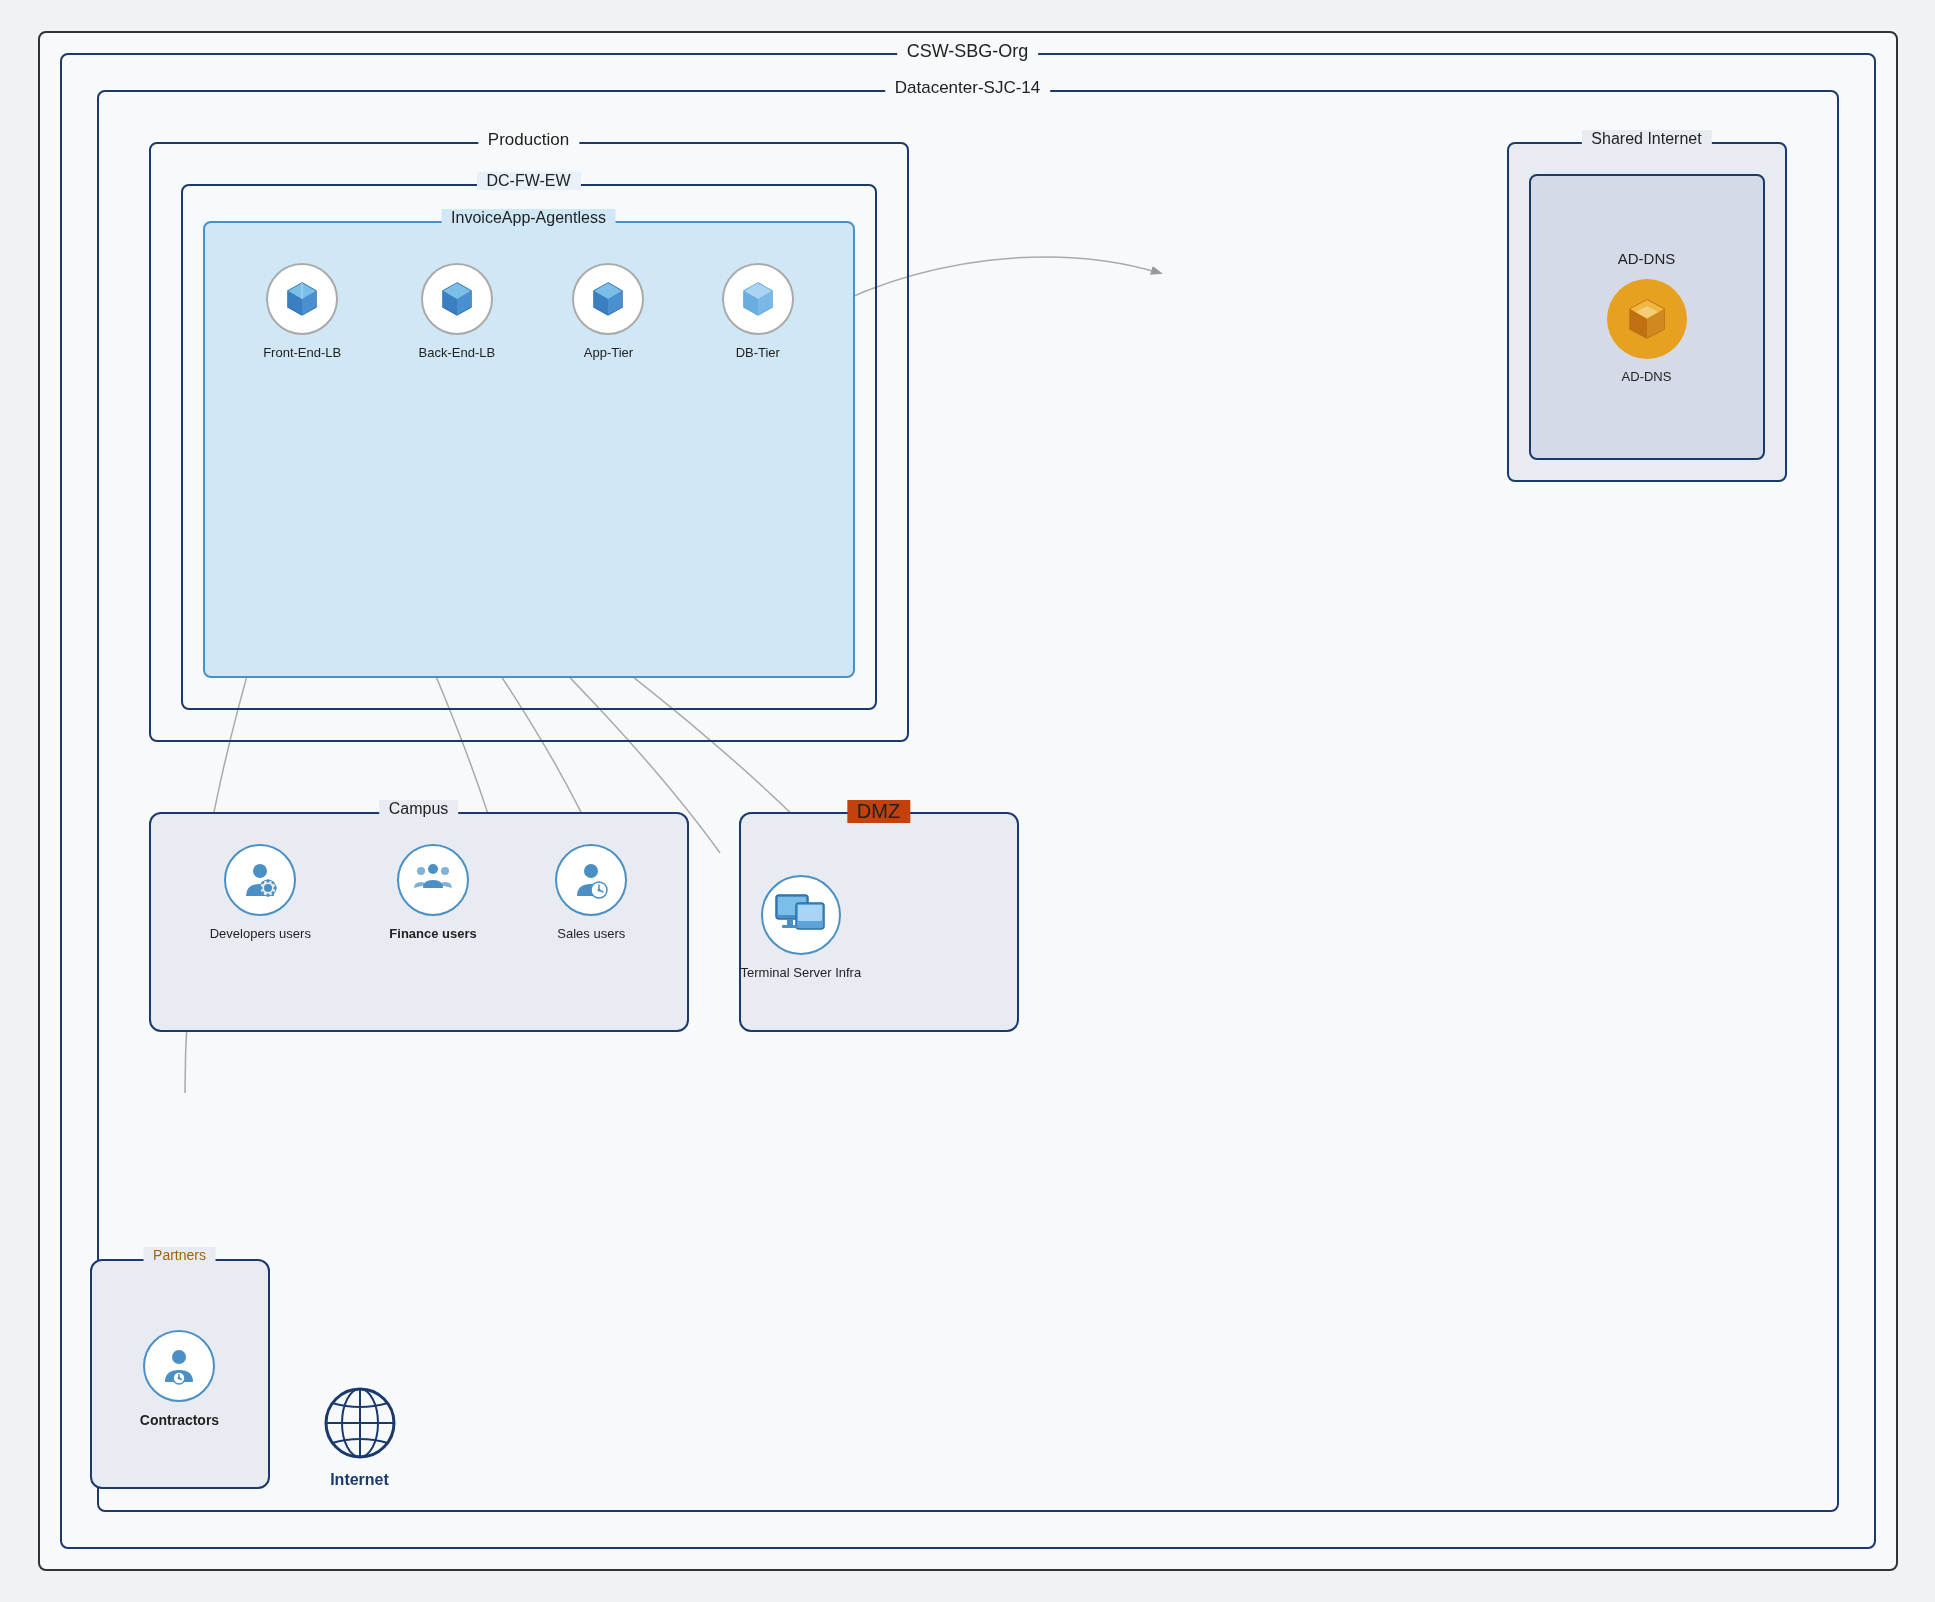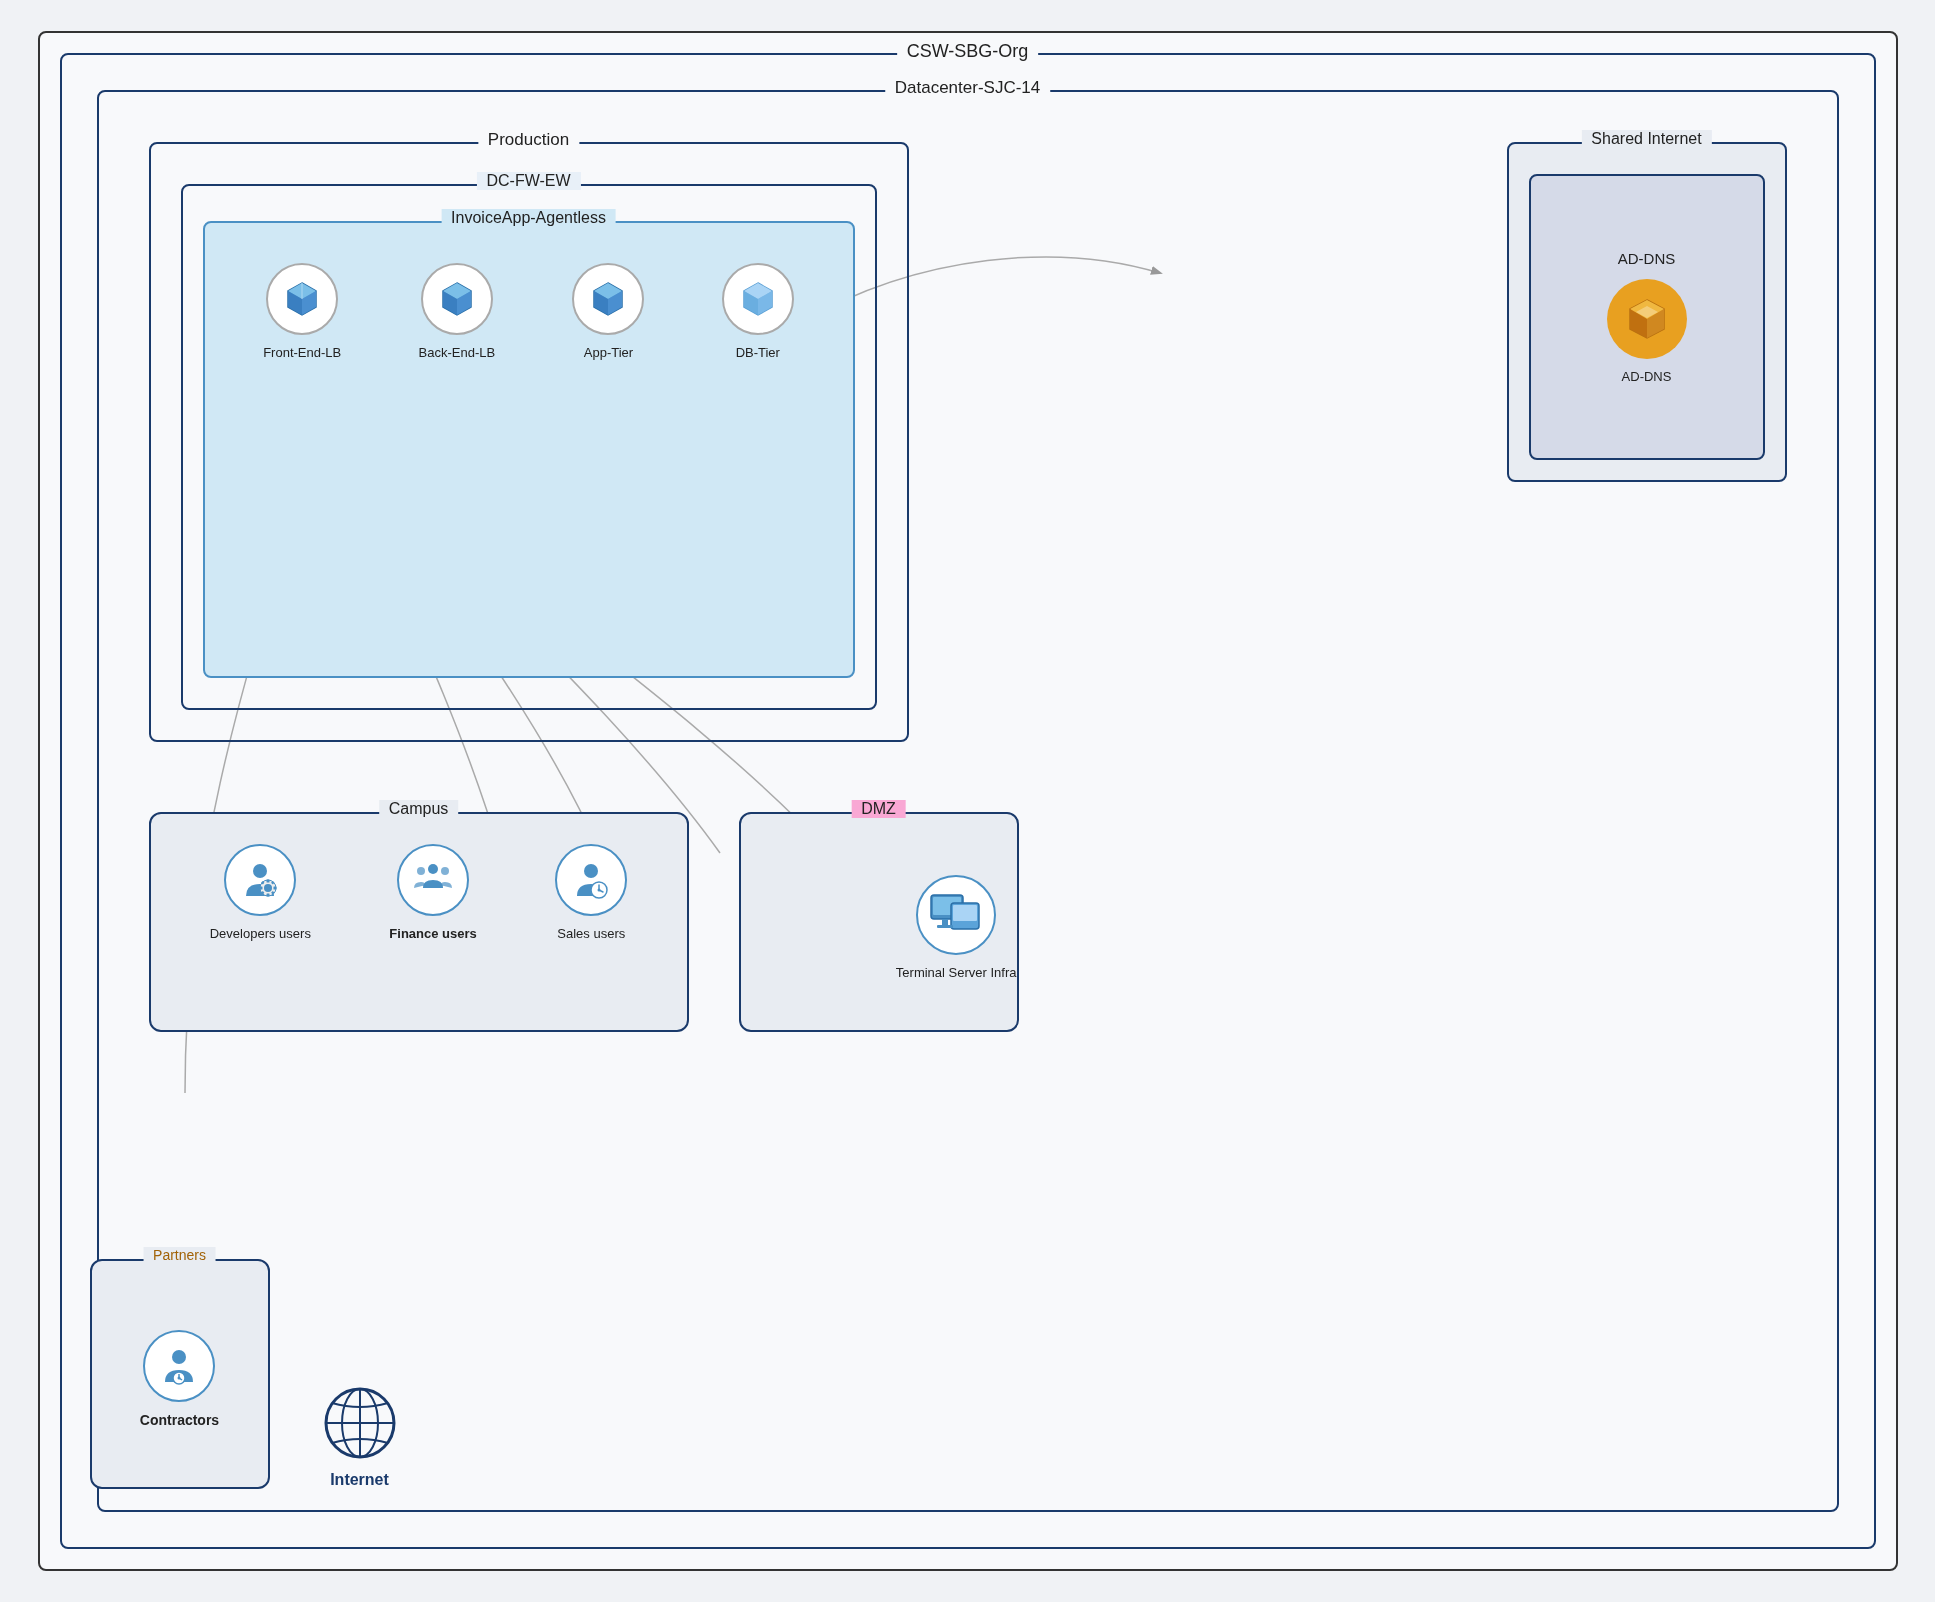--- a/index.html
+++ b/index.html
@@ -488,22 +488,22 @@
                 <line x1="30" y1="32" x2="30" y2="27" stroke="#4a90c4" stroke-width="1.5" stroke-linecap="round"></line>
                 <line x1="30" y1="32" x2="34" y2="34" stroke="#4a90c4" stroke-width="1.5" stroke-linecap="round"></line>
               </svg>
             </div>
             <span class="node-label">Sales users</span>
           </div>
         </div>
       </div>
 
       <div class="dmz-box">
-        <span class="dmz-label" style="position:absolute;top:-14px;left:50%;transform:translateX(-50%);background:#f9a8d4;padding:0 10px;font-size:16px;color:#222;">DMZ</span>
-        <div style="display:flex; justify-content:center; align-items:flex-end; height:100%; flex-direction:column; gap:10px; padding-top:10px;">
+        <span class="dmz-label" style="position:absolute;top:-14px;left:50%;transform:translateX(-50%);background:#c2410c;padding:0 10px;font-size:20px;color:#222;">DMZ</span>
+        <div style="display:flex; justify-content:center; align-items:flex-start; height:100%; flex-direction:column; gap:10px; padding-top:10px;">
           <div class="node">
             <div class="terminal-circle">
               <svg width="54" height="44" viewBox="0 0 54 44">
 
                 <rect x="2" y="2" width="32" height="24" rx="3" fill="#4a90c4" stroke="#2a6fa8" stroke-width="1.5"></rect>
                 <rect x="4" y="4" width="28" height="18" rx="1" fill="#7bbfe8"></rect>
 
                 <rect x="22" y="10" width="28" height="26" rx="3" fill="#5ba3d9" stroke="#2a6fa8" stroke-width="1.5"></rect>
                 <rect x="24" y="12" width="24" height="16" rx="1" fill="#aad4f5"></rect>
 

